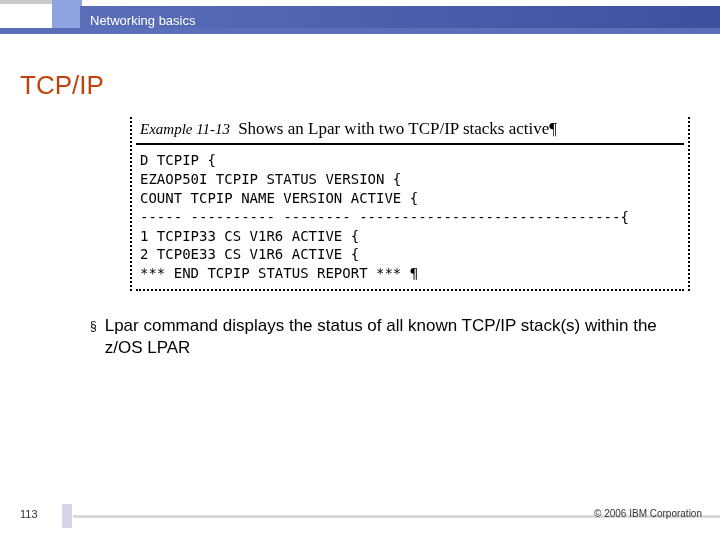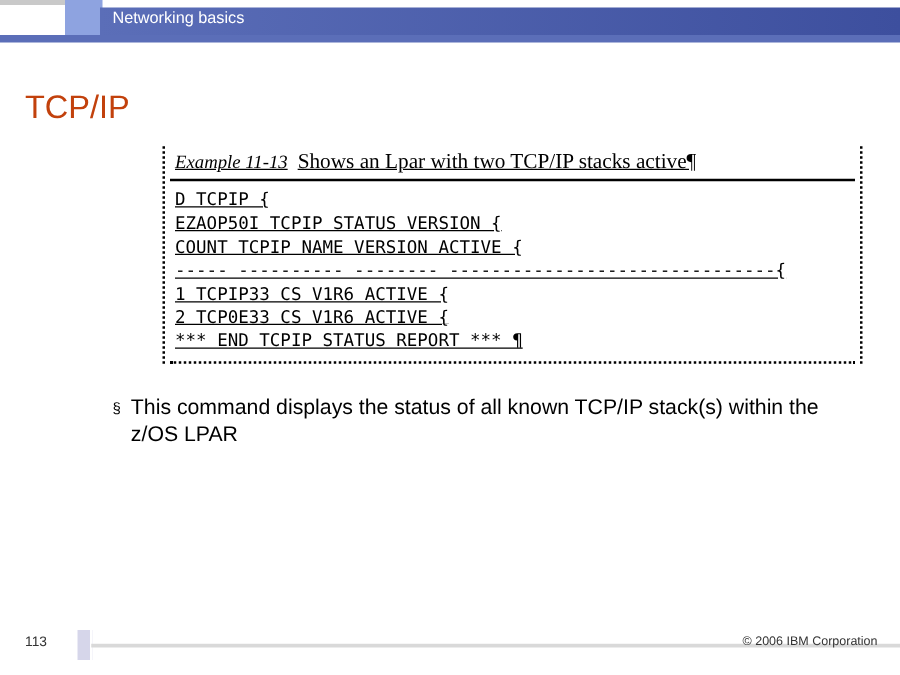--- a/index.html
+++ b/index.html
@@ -17,21 +17,21 @@
       background: #fff;
     }
     .header-bar {
       position: absolute;
       top: 6px;
       left: 80px;
       right: 0;
       height: 22px;
       background: linear-gradient(to right, #5b6eb8, #3d4f9e);
       display: flex;
-      align-items: flex-start;
+      align-items: flex-end;
       padding-left: 10px;
     }
     .header-title {
       color: #fff;
       font-size: 13px;
     }
     .left-square {
       position: absolute;
       top: 0;
       left: 52px;
@@ -62,21 +62,20 @@
       margin: 28px 0 16px 20px;
     }
     .example-block {
       margin: 0 30px 0 130px;
       position: relative;
     }
     .dotted-border {
       border-left: 2px dotted #000;
       border-right: 2px dotted #000;
       padding: 0 4px;
-      text-decoration: underline;
     }
     .example-header {
       display: flex;
       align-items: baseline;
       padding: 2px 4px;
     }
     .example-label {
       font-style: italic;
       font-family: "Times New Roman", serif;
       font-size: 15px;
@@ -186,21 +185,21 @@
 <span>1 TCPIP33 CS V1R6 ACTIVE {</span>
 <span>2 TCP0E33 CS V1R6 ACTIVE {</span>
 <span>*** END TCPIP STATUS REPORT *** ¶</span></div>
     <hr class="hr-dotted">
   </div>
 </div>
 
 <div class="bullet-block">
   <div class="bullet">
     <span class="bullet-marker">§</span>
-    <span>This command displays the status of all known TCP/IP stack(s) within the z/OS LPAR</span>
+    <span>Lpar command displays the status of all known TCP/IP stack(s) within the z/OS LPAR</span>
   </div>
 </div>
 
 <div class="footer">
   <div class="footer-left-bar"></div>
   <div class="footer-gray-strip"></div>
   <span class="page-num">113</span>
   <span class="copyright">© 2006 IBM Corporation</span>
 </div>
 

